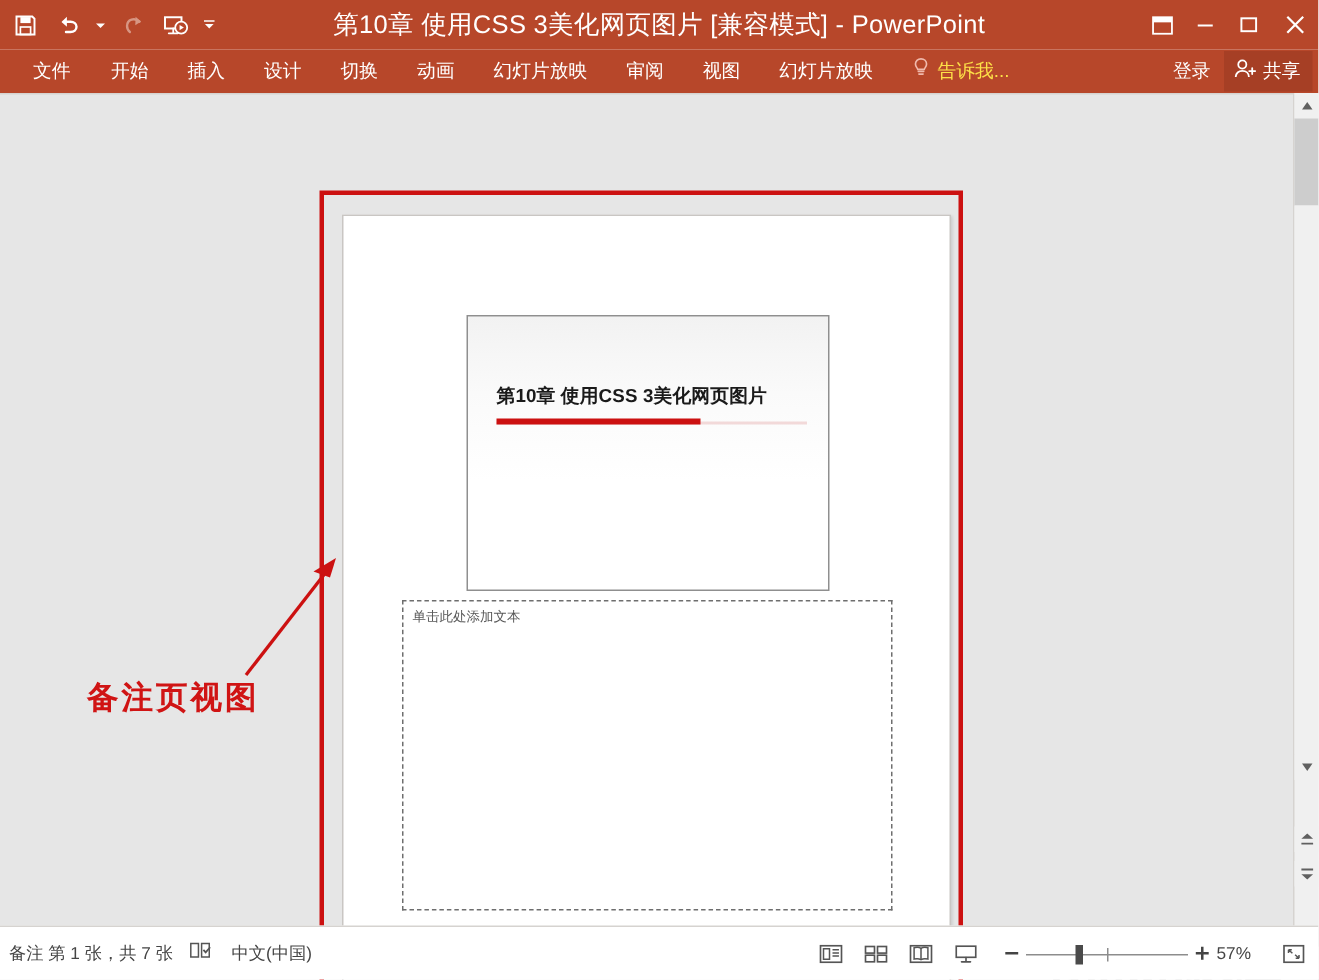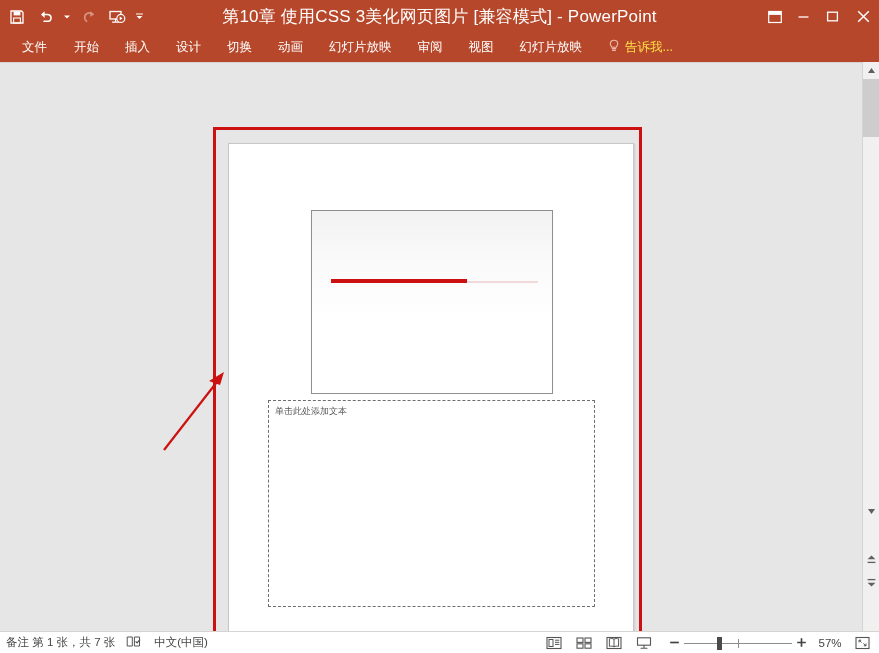--- a/index.html
+++ b/index.html
@@ -299,21 +299,21 @@
     position: absolute;
     left: 0; top: 75px;
     width: 16px; height: 366px;
     background: #f0f0f0;
   }
 
   
   .statusbar {
     position: absolute;
     left: 0; bottom: 0;
-    width: 879px; height: 22px;
+    width: 879px; height: 36px;
     background: #ffffff;
     border-top: 1px solid #d6d3d0;
     box-sizing: border-box;
     display: flex;
     align-items: center;
   }
   .sb-left {
     position: absolute;
     left: 6px;
     display: flex;
@@ -374,21 +374,21 @@
     background: #8d8d8d;
   }
   .zs-handle {
     position: absolute;
     left: 33px; top: 4px;
     width: 5px; height: 13px;
     background: #4a4a4a;
   }
   .zoom-pct {
     width: 38px;
-    text-align: center;
+    text-align: left;
     font-size: 11.5px;
     color: #444444;
     cursor: pointer;
   }
   .fitwin {
     width: 26px; height: 20px;
     display: flex;
     align-items: center;
     justify-content: center;
     cursor: pointer;
@@ -486,44 +486,59 @@
     <div class="tellme">
       <span>
         <svg width="12" height="14" viewBox="0 0 12 14">
           <path d="M6 1.2c2.2 0 3.7 1.6 3.7 3.5 0 1.6-1.1 2.4-1.5 3.5H3.8C3.4 7.1 2.3 6.3 2.3 4.7 2.3 2.8 3.8 1.2 6 1.2z" fill="none" stroke="#f0b9ac" stroke-width="1.1"></path>
           <path d="M4.2 9.6h3.6M4.6 11.4h2.8" stroke="#f0b9ac" stroke-width="1.1" stroke-linecap="round"></path>
         </svg>
       </span>
       <span class="tellme-text">告诉我...</span>
     </div>
 
+    <div class="ribbon-right">
+      <div class="signin">登录</div>
+      <div class="share">
+        <span>
+          <svg width="16" height="14" viewBox="0 0 16 14">
+            <circle cx="6.2" cy="4" r="2.7" fill="none" stroke="#ffffff" stroke-width="1.2"></circle>
+            <path d="M1.8 12.4c0-2.6 2-4.2 4.4-4.2s4.4 1.6 4.4 4.2" fill="none" stroke="#ffffff" stroke-width="1.2"></path>
+            <path d="M12.8 6.4v4M10.8 8.4h4" stroke="#ffffff" stroke-width="1.2" stroke-linecap="round"></path>
+          </svg>
+        </span>
+        <span>共享</span>
+      </div>
+    </div>
   </div>
 
   <div class="workarea">
 
     <div class="notes-page">
 
       <div class="slide-thumb">
+        <div class="slide-title">第10章  使用CSS 3美化网页图片</div>
         <div class="slide-rule-light"></div>
         <div class="slide-rule-strong"></div>
       </div>
 
       <div class="notes-ph">
         <div class="notes-ph-text">单击此处添加文本</div>
       </div>
 
     </div>
 
     <div class="annot-rect"></div>
 
     <svg class="annot-arrow" viewBox="0 0 70 85">
       <path d="M4 82 L60 10" stroke="#cc1111" stroke-width="2.2" fill="none"></path>
       <path d="M64 4 L49 13 L60 17 Z" fill="#cc1111"></path>
     </svg>
 
+    <div class="annot-label">备注页视图</div>
 
     <div class="watermark">
       <div class="wm-main">Baidu经验</div>
 
     </div>
   </div>
 
   <div class="vscroll">
     <div class="sb-btn sb-up">
       <svg width="9" height="7" viewBox="0 0 9 7">

